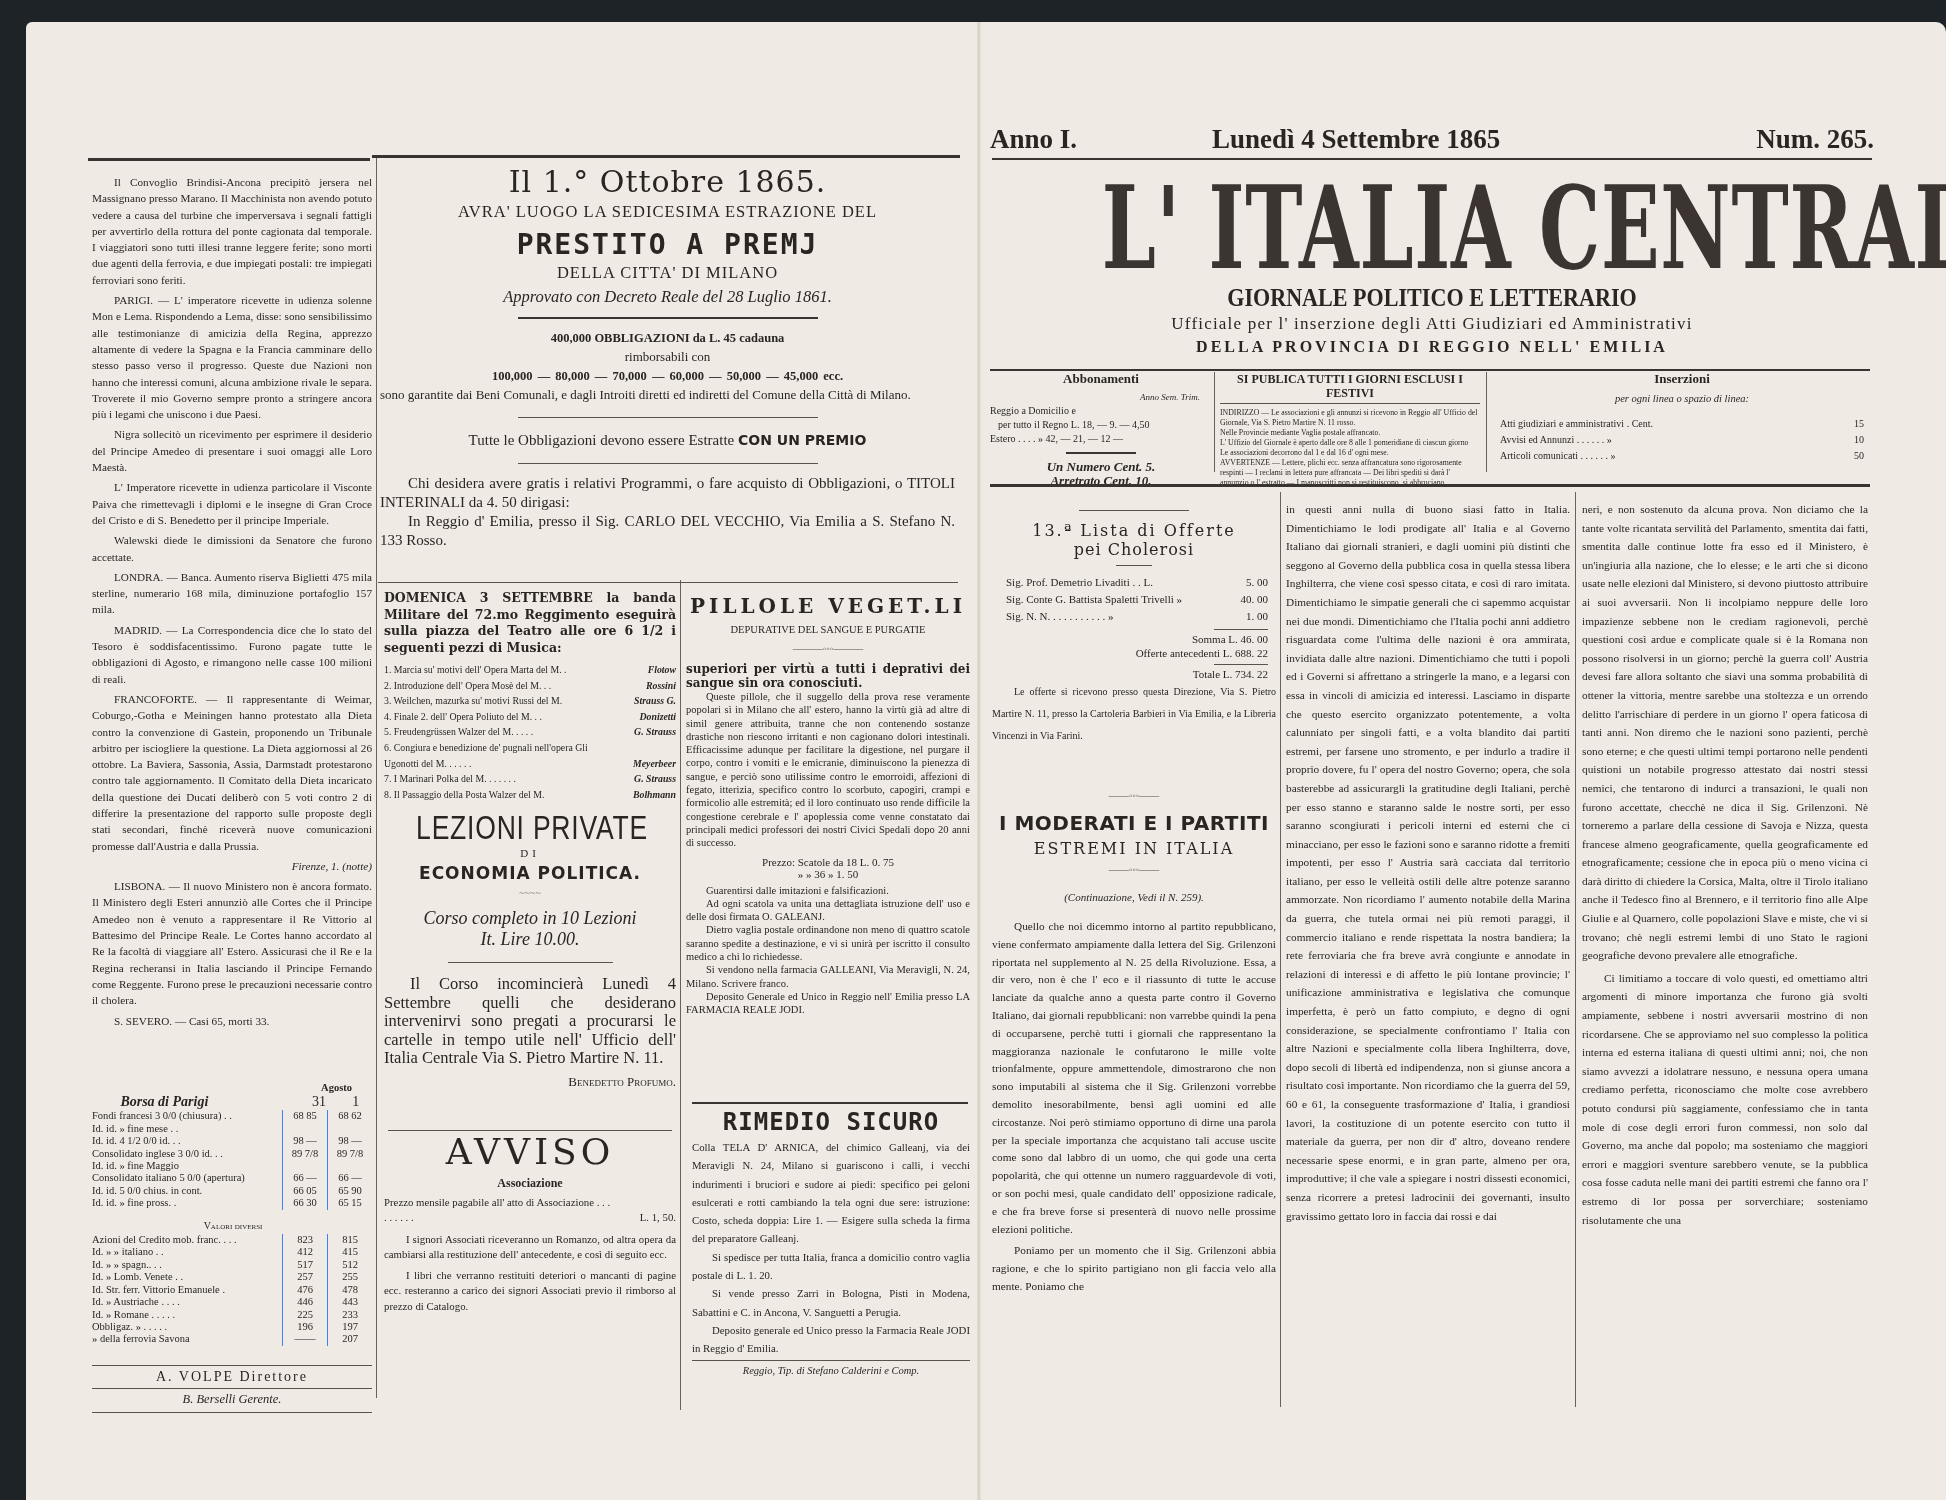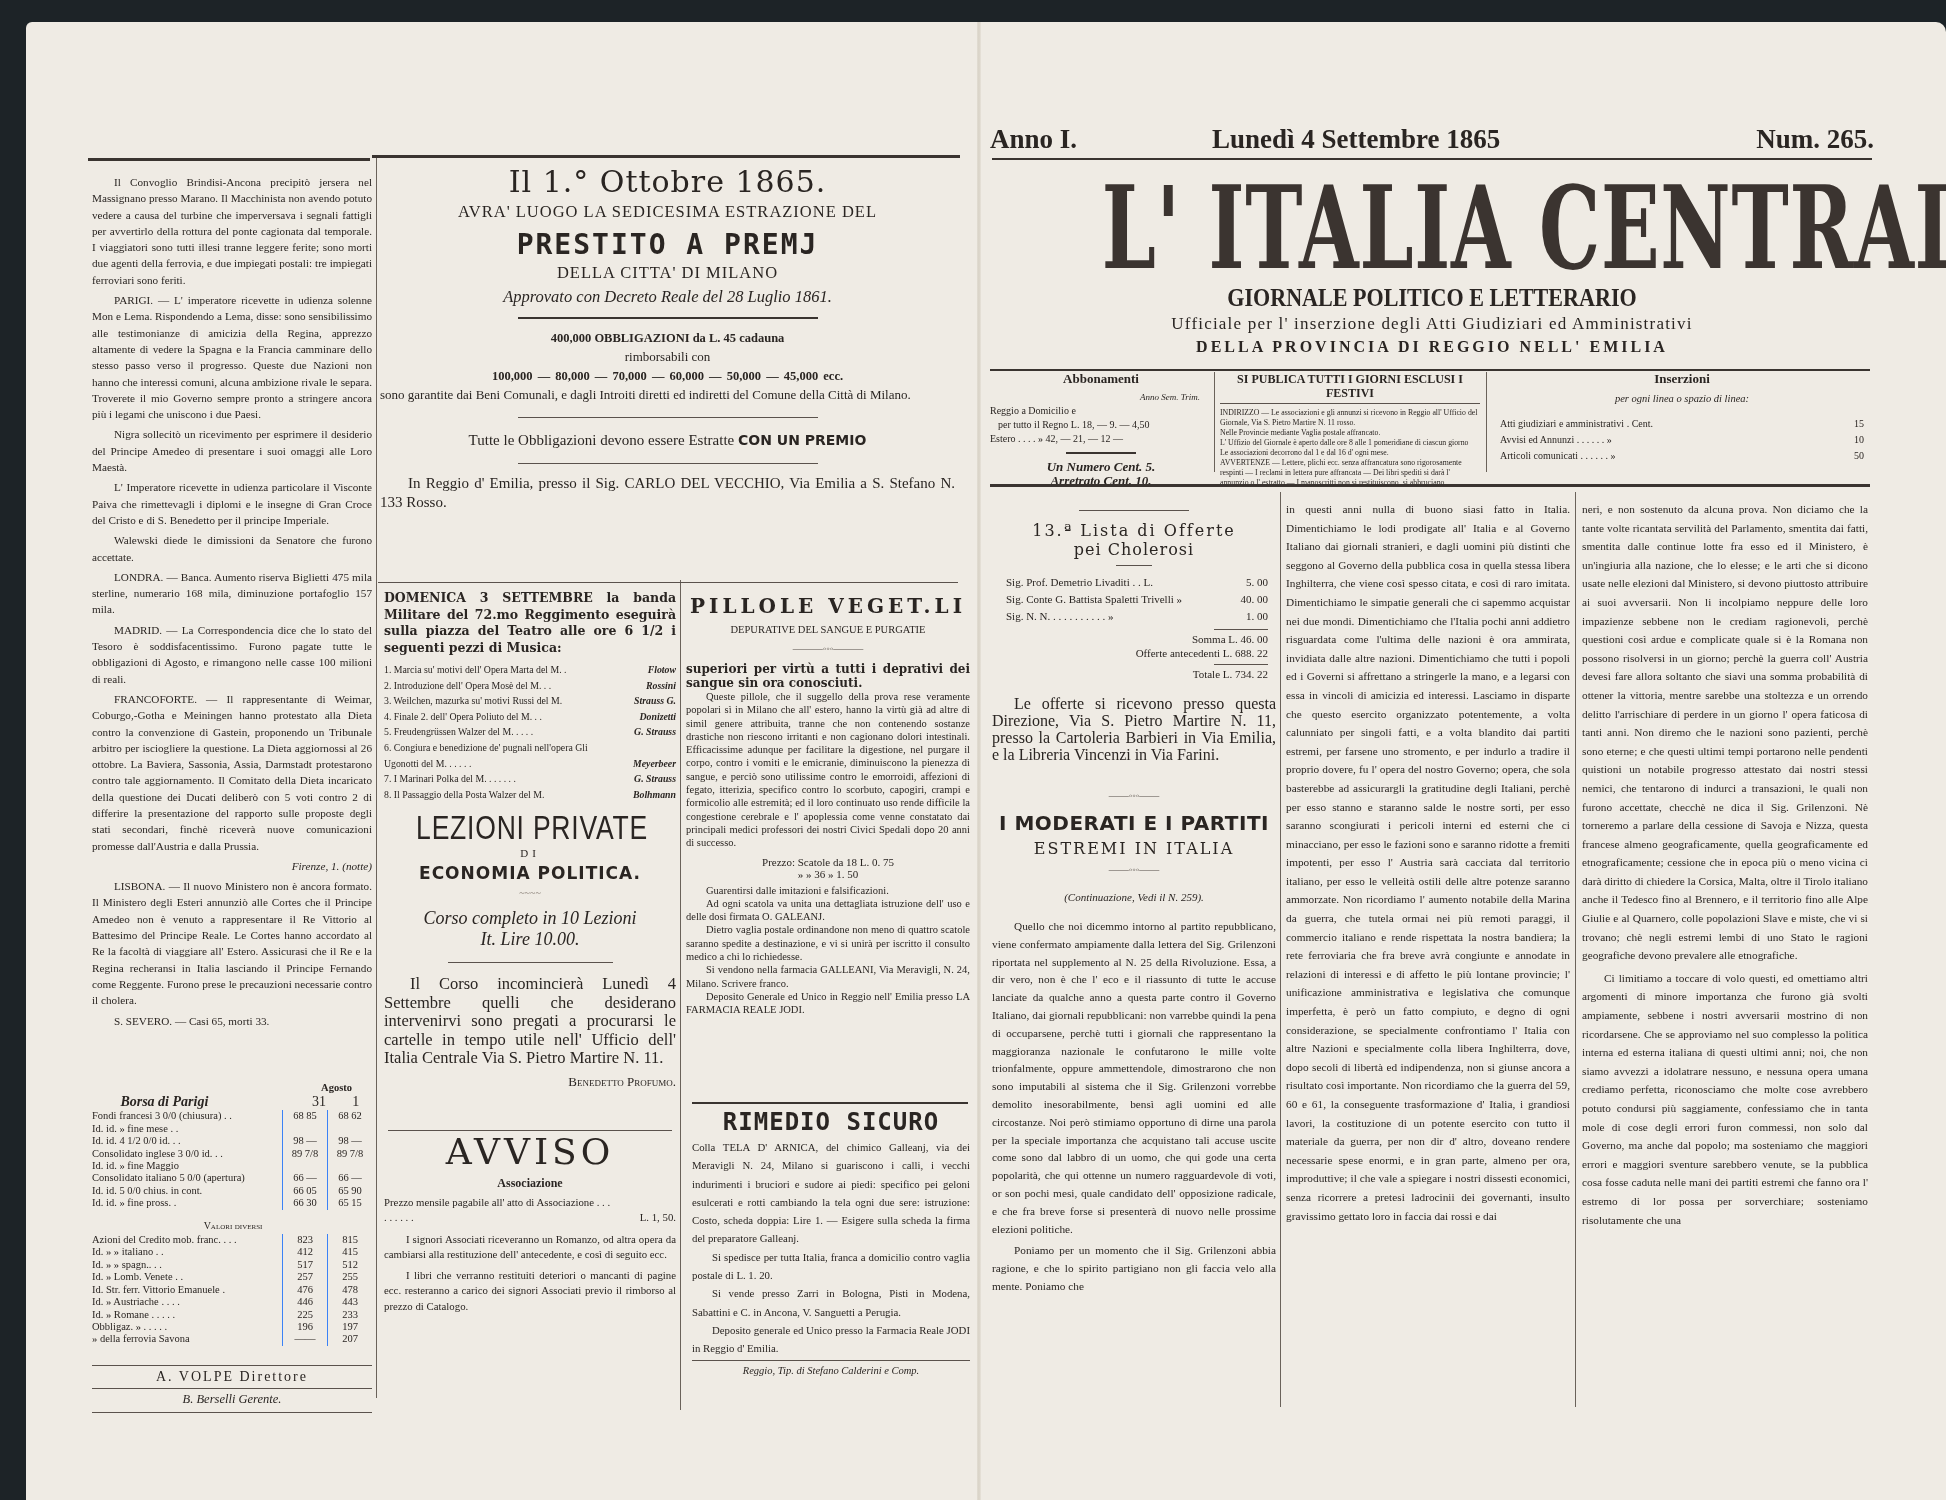--- a/index.html
+++ b/index.html
@@ -184,20 +184,21 @@
   <div style="font-size:16.5px; letter-spacing:1px; margin-top:2px;">DELLA CITTA' DI MILANO</div>
   <div class="it" style="font-size:16.5px; margin-top:4px;">Approvato con Decreto Reale del 28 Luglio 1861.</div>
   <div style="width:300px; height:2px; background:#3a3430; margin:10px auto 12px;"></div>
   <div class="b" style="font-size:12.5px;">400,000 OBBLIGAZIONI da L. 45 cadauna</div>
   <div style="font-size:13px; margin-top:3px;">rimborsabili con</div>
   <div class="b" style="font-size:12.5px; margin-top:4px; word-spacing:2px;">100,000 — 80,000 — 70,000 — 60,000 — 50,000 — 45,000 ecc.</div>
   <div style="font-size:13px; text-align:justify; line-height:17px; margin-top:2px;">sono garantite dai Beni Comunali, e dagli Introiti diretti ed indiretti del Comune della Città di Milano.</div>
   <div style="width:300px; height:1px; background:#5a524c; margin:14px auto;"></div>
   <div style="font-size:15px;"><span>Tutte le Obbligazioni devono essere Estratte</span> <span class="b" style="font-family:'DejaVu Sans',sans-serif; font-size:14px;">CON UN PREMIO</span></div>
   <div style="width:300px; height:1px; background:#5a524c; margin:14px auto 10px;"></div>
+  <div style="font-size:15px; text-align:justify; text-indent:28px; line-height:19px;">Chi desidera avere gratis i relativi Programmi, o fare acquisto di Obbligazioni, o TITOLI INTERINALI da 4. 50 dirigasi:</div>
   <div style="font-size:15px; text-align:justify; text-indent:28px; line-height:19px;">In Reggio d' Emilia, presso il Sig. CARLO DEL VECCHIO, Via Emilia a S. Stefano N. 133 Rosso.</div>
 </div>
 
 <div class="rule thin" style="left:378px; top:582px; width:580px;"></div>
 
 <div class="abs" style="left:384px; top:590px; width:292px;">
   <div class="b" style="font-size:12.5px; line-height:16.5px; text-align:justify; font-family:'DejaVu Serif',serif;">DOMENICA 3 SETTEMBRE la banda Militare del 72.mo Reggimento eseguirà sulla piazza del Teatro alle ore 6 1/2 i seguenti pezzi di Musica:</div>
   <div style="font-size:9.8px; line-height:15.6px; margin-top:6px;">
     <div style="display:flex; justify-content:space-between;">
         <span>1. Marcia su' motivi dell' Opera Marta del M. .</span>
@@ -357,21 +358,21 @@
     </div>
   <div style="display:flex; justify-content:space-between; font-size:11px; line-height:17px; padding:0 8px 0 14px;">
       <span>Sig. N. N. . . . . . . . . . . »</span>
       <span>1. 00</span>
     </div>
   <div style="width:54px; height:1px; background:#5a524c; margin:4px 8px 2px auto;"></div>
   <div class="right" style="font-size:11px; line-height:14px; padding-right:8px;">Somma L. 46. 00</div>
   <div class="right" style="font-size:11px; line-height:14px; padding-right:8px;">Offerte antecedenti L. 688. 22</div>
   <div style="width:54px; height:1px; background:#5a524c; margin:4px 8px 2px auto;"></div>
   <div class="right" style="font-size:11px; line-height:14px; padding-right:8px;">Totale L. 734. 22</div>
-  <div style="font-size:16px; line-height:17px; text-align:justify; text-indent:22px; margin-top:14px;">Le offerte si ricevono presso questa Direzione, Via S. Pietro Martire N. 11, presso la Cartoleria Barbieri in Via Emilia, e la Libreria Vincenzi in Via Farini.</div>
+  <div style="font-size:10px; line-height:22px; text-align:justify; text-indent:22px; margin-top:0;">Le offerte si ricevono presso questa Direzione, Via S. Pietro Martire N. 11, presso la Cartoleria Barbieri in Via Emilia, e la Libreria Vincenzi in Via Farini.</div>
 </div>
 
 <div class="abs center" style="left:992px; top:790px; width:284px;">
   <div style="font-size:10px; color:#5a524c;">——◦◦◦——</div>
   <div class="b" style="font-size:20px; font-family:'DejaVu Sans',sans-serif; margin-top:10px; letter-spacing:0.5px;">I MODERATI E I PARTITI</div>
   <div style="font-size:16px; font-family:'DejaVu Serif',serif; letter-spacing:2px; margin-top:4px;">ESTREMI IN ITALIA</div>
   <div style="font-size:10px; color:#5a524c; margin-top:6px;">——◦◦◦——</div>
   <div class="it" style="font-size:11px; margin-top:16px;">(Continuazione, Vedi il N. 259).</div>
 </div>
 

